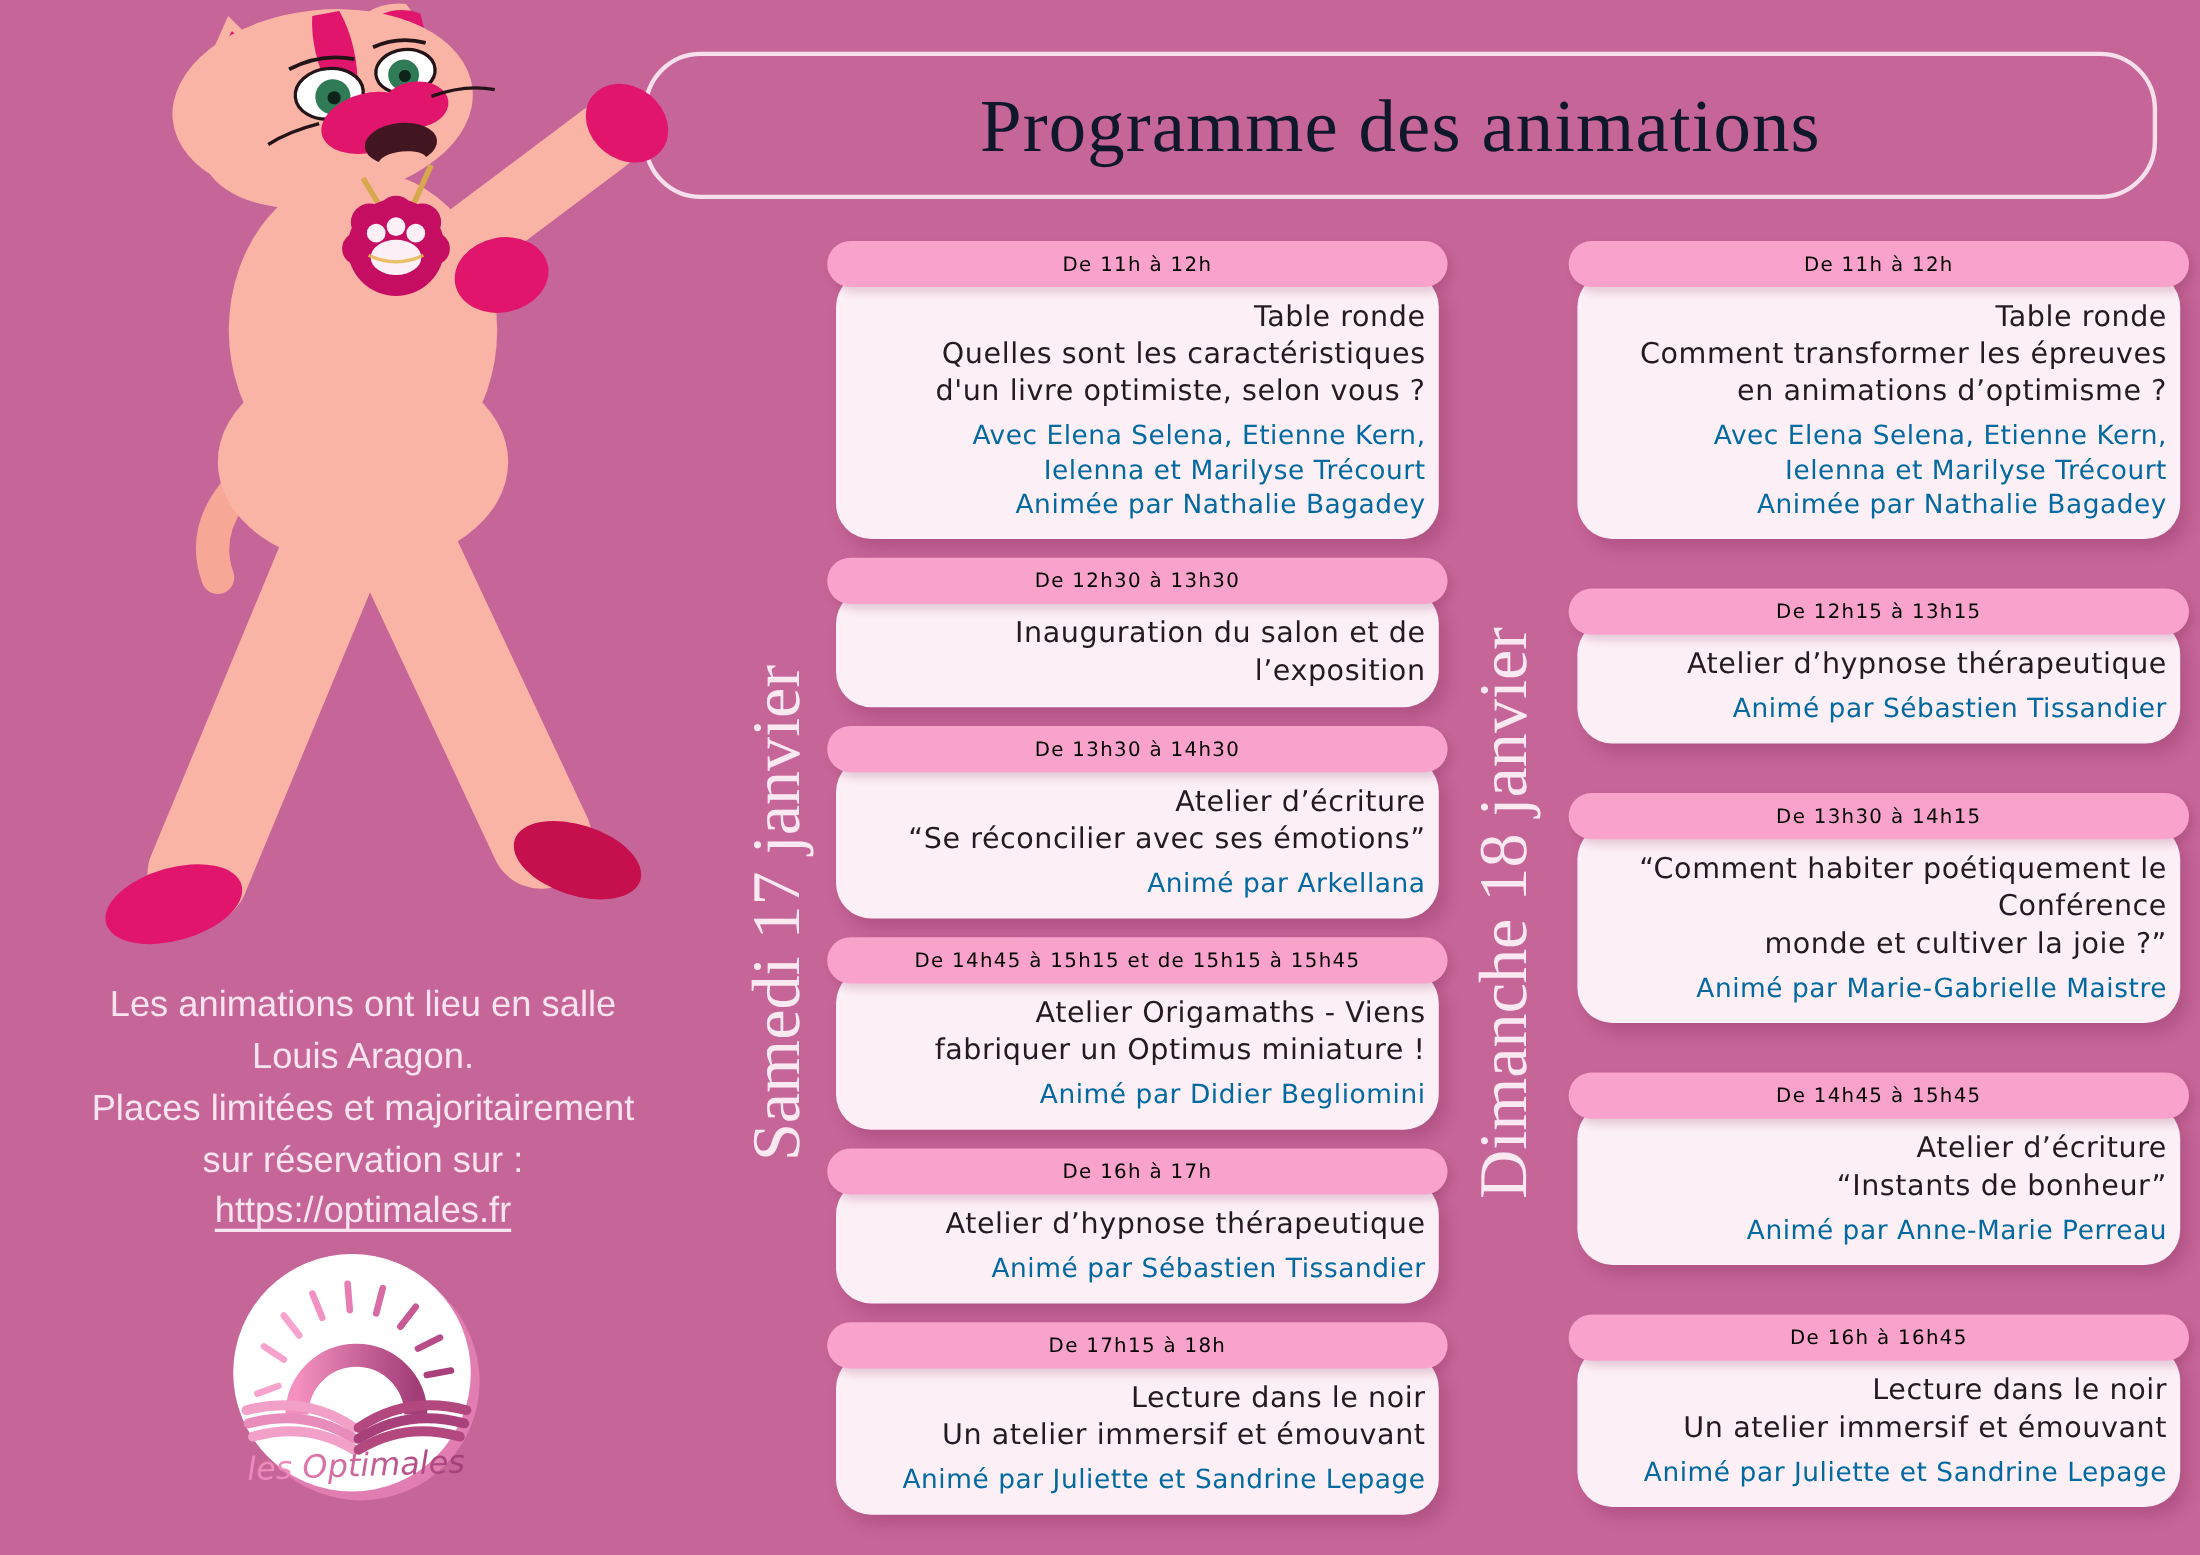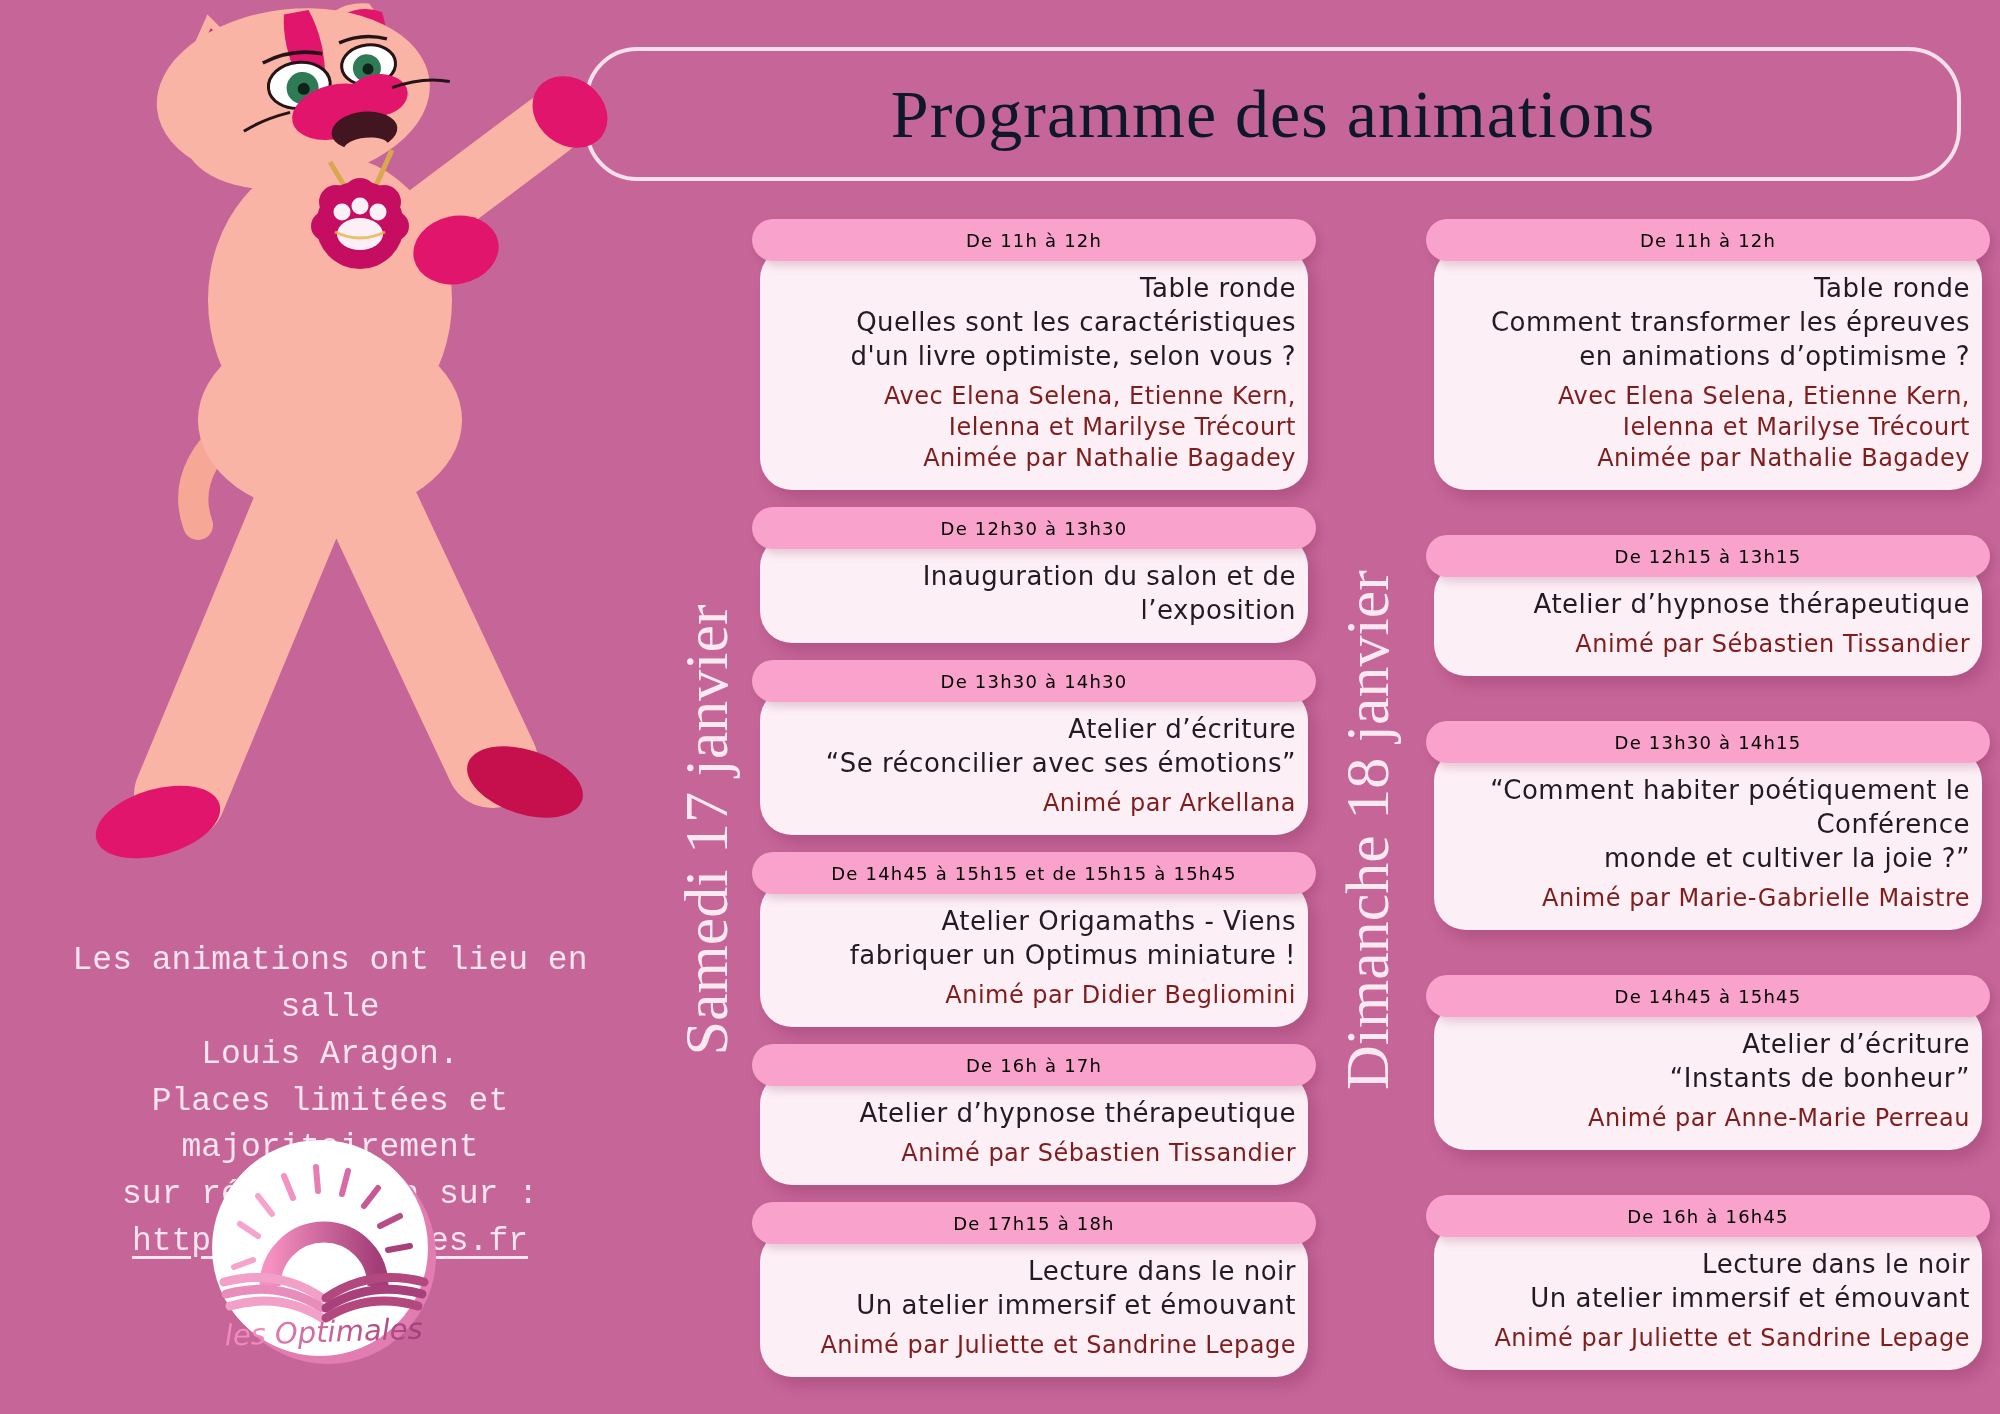--- a/index.html
+++ b/index.html
@@ -17,22 +17,22 @@
   }
   .title-text{
     font-family:"Liberation Serif", serif;
     font-size:68px; color:#0f172a; letter-spacing:1px; white-space:nowrap;
   }
   
   .mascot{ position:absolute; left:30px; top:0; width:600px; height:880px; z-index:2; }
   
   .info{
     position:absolute; left:30px; top:890px; width:600px;
-    text-align:center; font-family:Liberation Mono, monospace;
-    font-size:33px; line-height:1.42; color:#F9E4EF;margin-top:48px;
+    text-align:center; font-family:Liberation Sans, sans-serif;
+    font-size:33px; line-height:1.42; color:#F9E4EF;
   }
   .info .link{ text-decoration:underline; text-underline-offset:6px; cursor:pointer; }
   
   .logo{ position:absolute; left:208px; top:1136px; width:232px; height:232px; }
   
   .day-label{
     position:absolute; width:640px; height:80px;
     transform:rotate(-90deg);
     font-family:"Liberation Serif", serif; font-size:62px; color:#FBE9F2;
     text-align:center; white-space:nowrap; line-height:80px;
@@ -58,21 +58,21 @@
     padding:24px 12px 16px;
     text-align:right;
     box-shadow:7px 9px 14px rgba(110,25,70,.22);
   }
   .card-line{
     font-size:26px; line-height:34px; letter-spacing:.5px; color:#241A24;
     white-space:nowrap;
   }
   .card-people{ margin-top:8px; }
   .person-line{
-    font-size:24px; line-height:31px; letter-spacing:.5px; color:#7f1d1d;
+    font-size:24px; line-height:31px; letter-spacing:.5px; color:#0369a1;
     white-space:nowrap;
   }
 </style>
 </head>
 <body>
 
 <div class="stage">
 
   <div class="title-box">
     <div class="title-text">Programme des animations</div>

